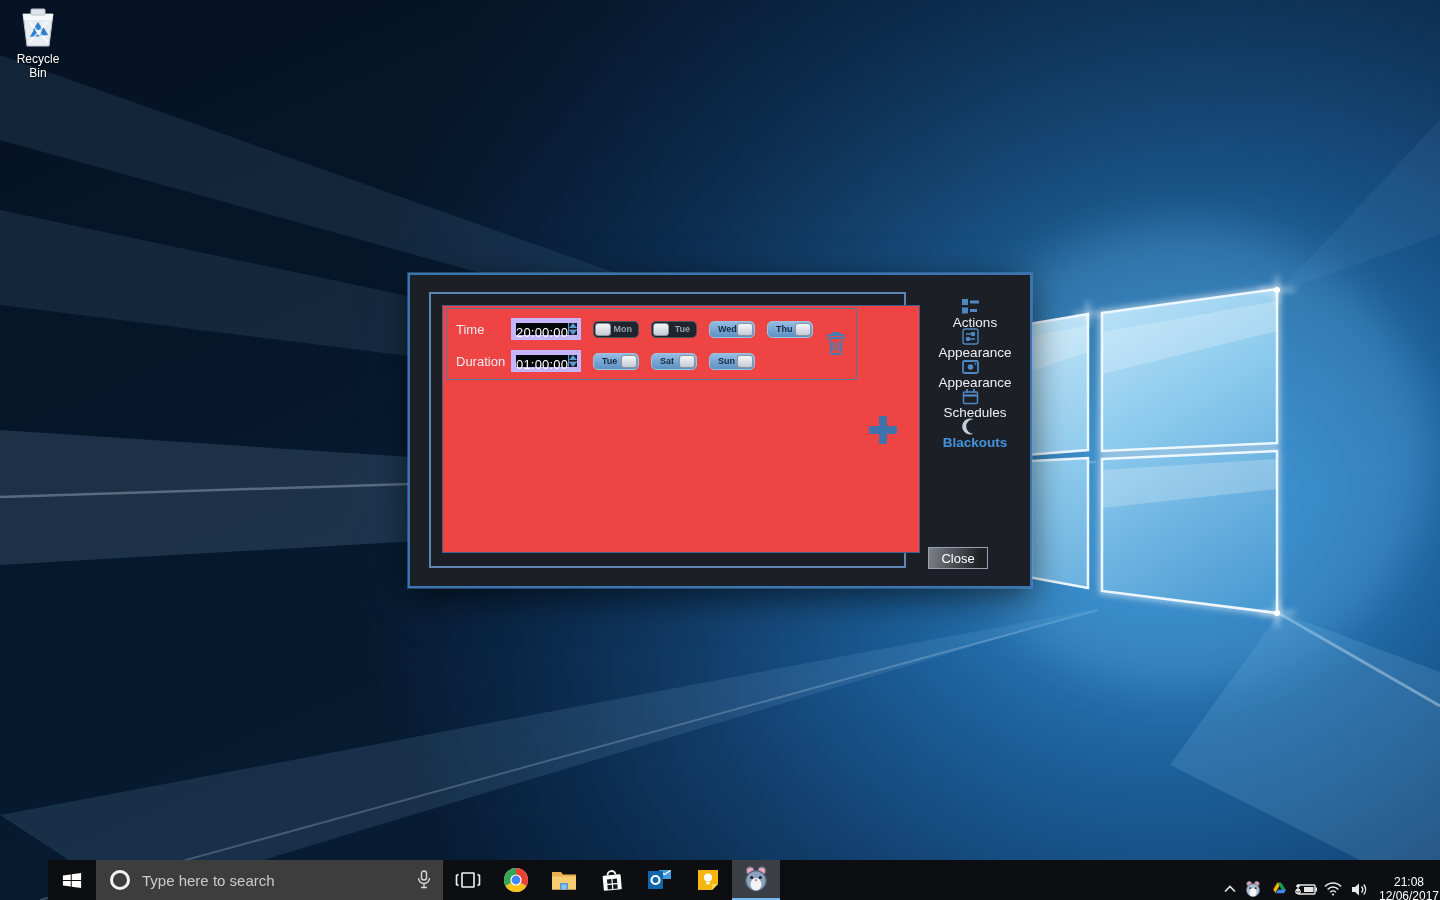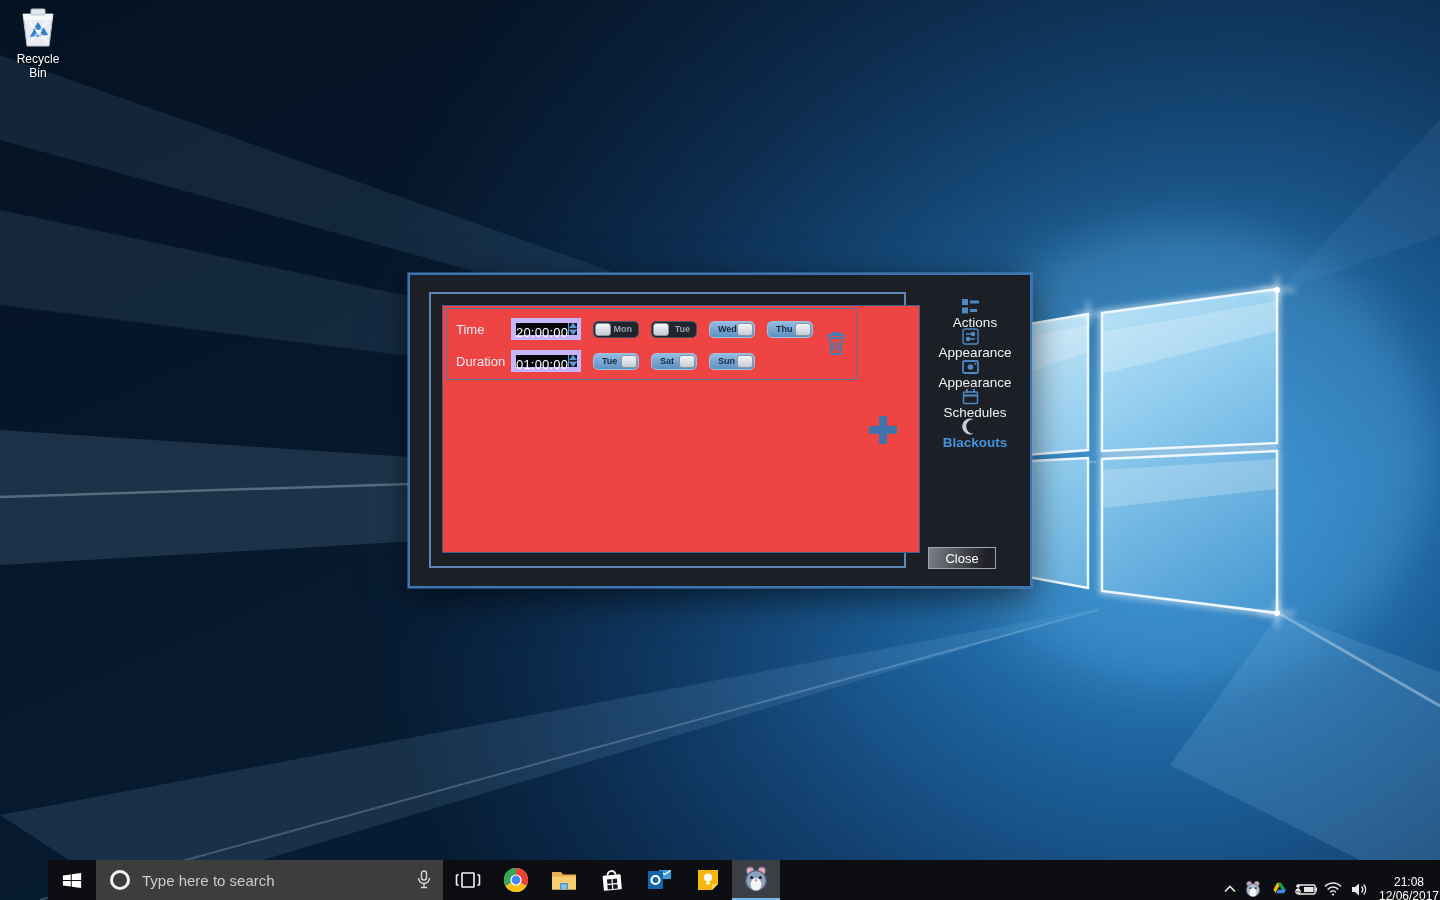--- a/index.html
+++ b/index.html
@@ -62,21 +62,21 @@
   .add-button::after { content:""; position:absolute; left:10px; top:0; width:8px; height:28px;
     background:#3e74ab; border-radius:1px; }
 
   .sidebar { position:absolute; left:512px; top:22px; width:106px; }
   .sb-item { display:flex; align-items:center; height:30px; cursor:pointer;flex-direction:column; }
   .sb-ic { width:18px; height:18px; margin-right:9px; flex:none; display:flex;
     align-items:center; justify-content:center; }
   .sb-label { font-size:13.5px; color:#eef1f4; }
   .sb-item.selected .sb-label { color:#4593db; font-weight:bold; }
 
-  .close-btn { position:absolute; left:518px; top:272px; width:68px; height:22px;
+  .close-btn { position:absolute; left:518px; top:272px; width:60px; height:22px;
     background:linear-gradient(100deg,#7d8187 0%,#54575d 38%,#1e2024 85%);
     border:1px solid #97a4b4; color:#fff; font-size:13px; display:flex;
     align-items:center; justify-content:center; cursor:pointer; }
 
   
   .taskbar { position:absolute; left:0; bottom:0; width:1440px; height:40px;
     background:#0d0e12; display:flex; align-items:flex-start;margin-left:48px; }
   .tb-btn { width:48px; height:40px; display:flex; align-items:center; justify-content:center;
     cursor:pointer; flex:none; }
   .search-box { width:347px; height:40px; background:#3d3d3d; display:flex; align-items:center;

